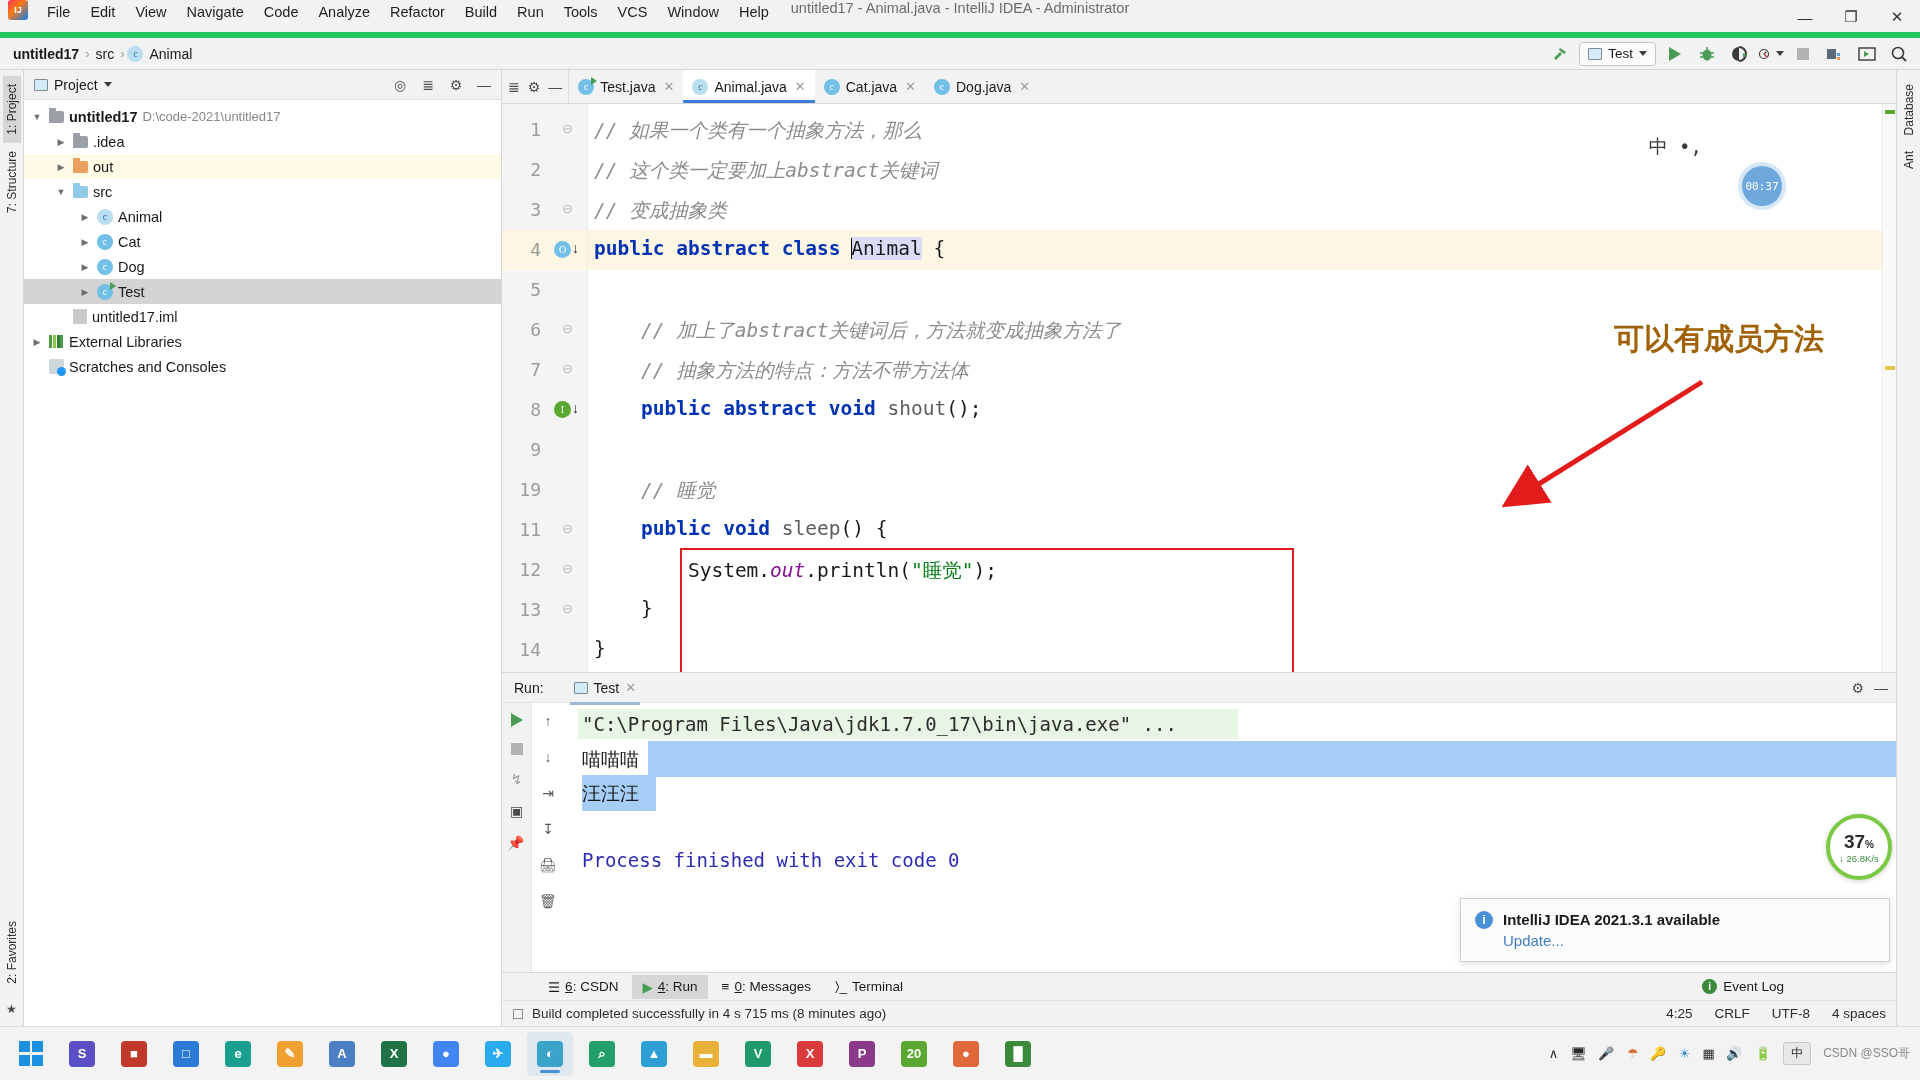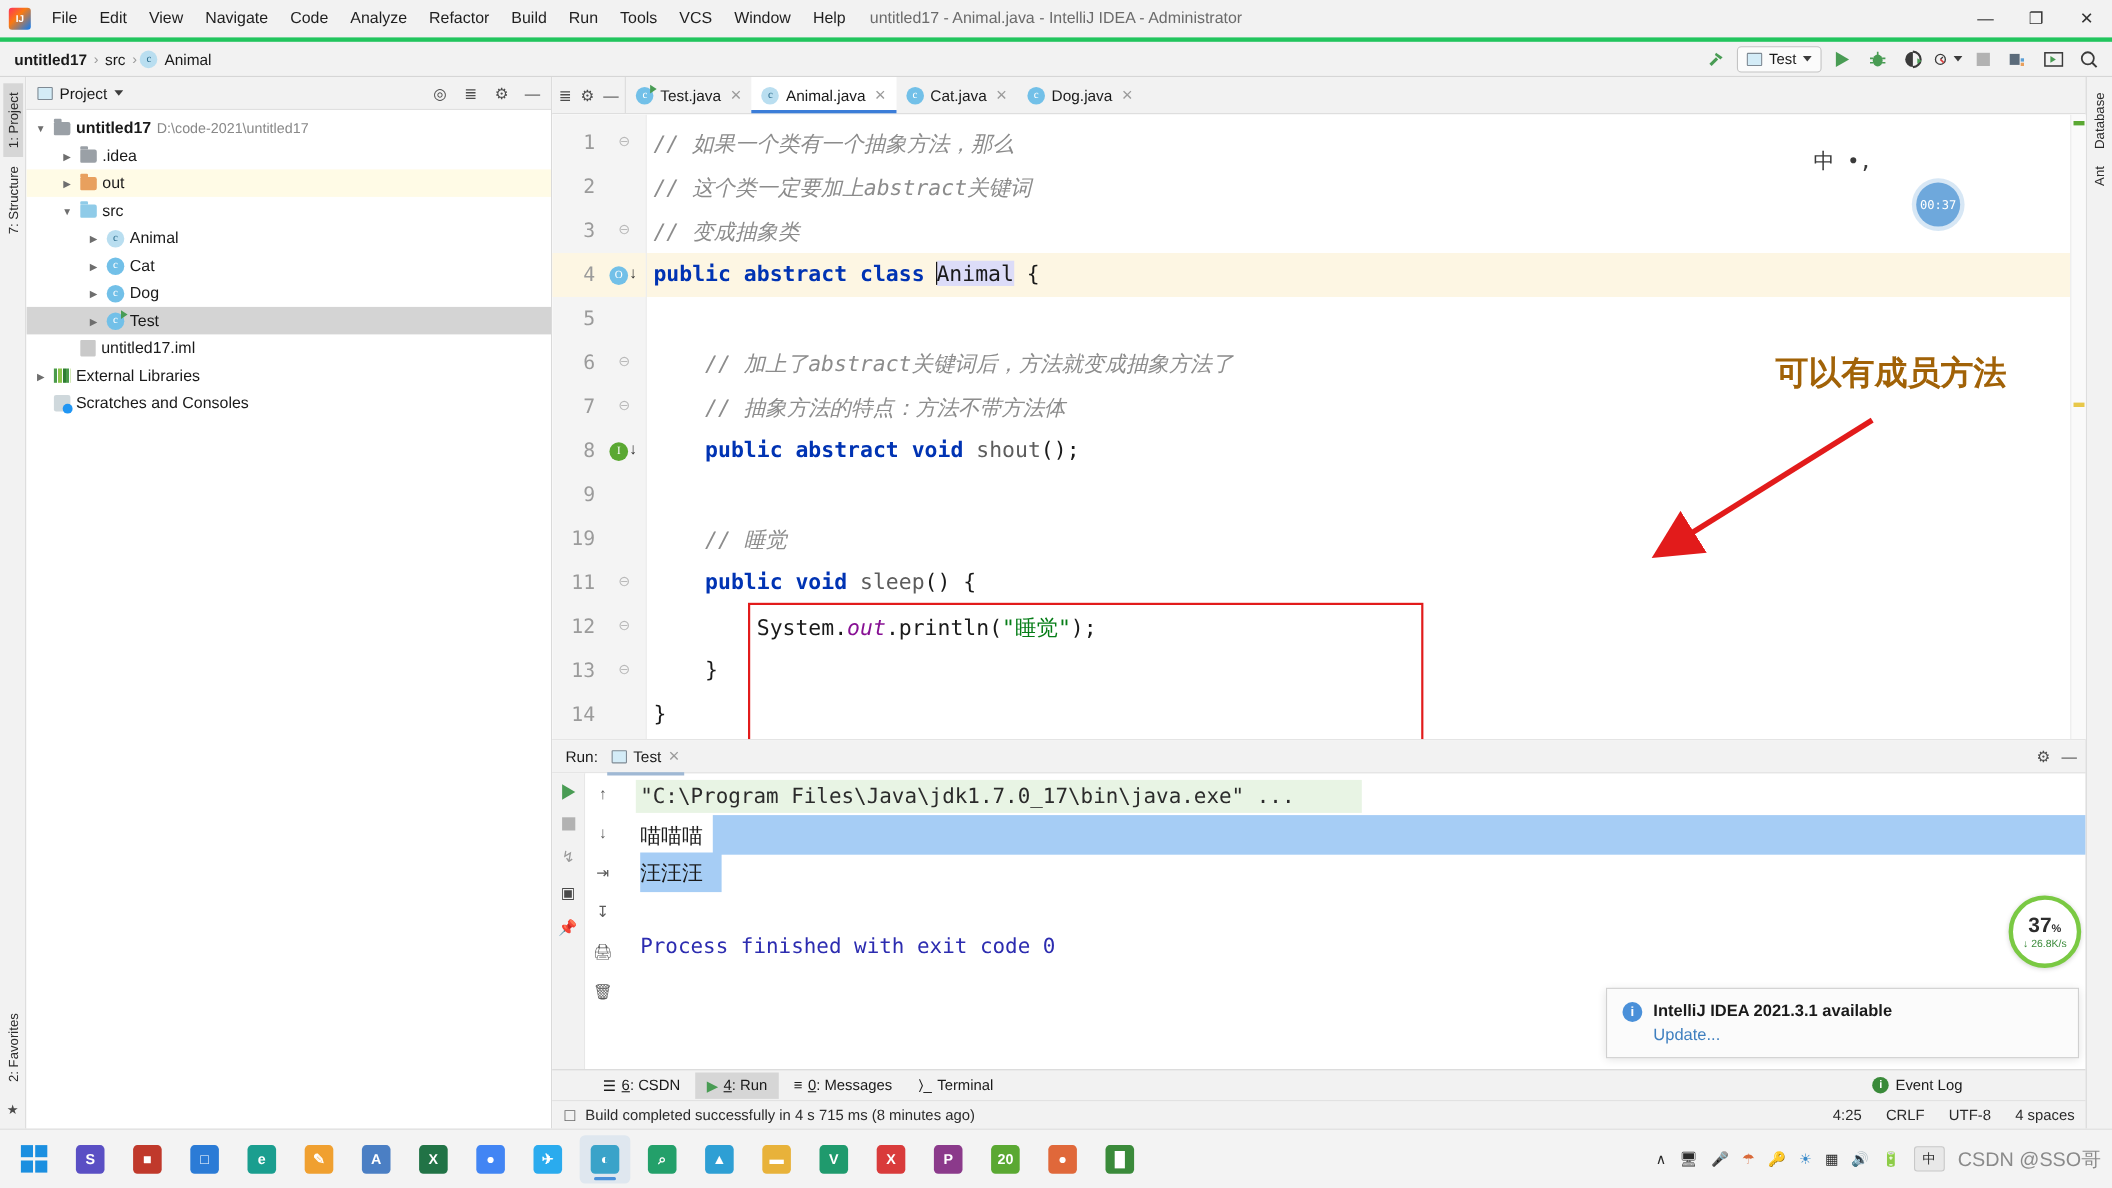--- a/index.html
+++ b/index.html
@@ -6,22 +6,22 @@
   html, body {
     width: 1920px; height: 1080px;
     font-family: "Liberation Sans", sans-serif;
     font-size: 14px; overflow: hidden;
     background: #ffffff; color: #1a1a1a;
   }
   #app { position: relative; width: 1920px; height: 1080px; display: flex; flex-direction: column; }
 
   
   .titlebar {
-    height: 38px; background: #f2f2f2; display: flex; align-items: center;
-    border-bottom: 4px solid #22c55e; flex: 0 0 34px; position: relative;
+    height: 38px; background: #f2f2f2; display: flex; align-items: flex-start;
+    border-bottom: 6px solid #22c55e; flex: 0 0 34px; position: relative;
   }
   .ij-logo {
     width: 20px; height: 20px; margin: 0 10px 0 8px; border-radius: 3px;
     background: linear-gradient(135deg,#fe315d 0%,#f97a12 40%,#087cfa 100%);
     position: relative; flex: none;
   }
   .ij-logo::after {
     content: "IJ"; position: absolute; inset: 0; color: #fff; font-size: 9px;
     font-weight: bold; display: flex; align-items: center; justify-content: center;
   }
@@ -166,21 +166,21 @@
     box-shadow: 0 0 0 4px rgba(110,168,220,.28);
   }
   .annot-text { position: absolute; color: #a16207; font-size: 30px; font-weight: bold; white-space: nowrap; }
   .redbox { position: absolute; border: 2px solid #e21b1b; pointer-events: none; }
 
   .scrollstripe { width: 14px; background: #fafafa; border-left: 1px solid #ececec; flex: none; position: relative; }
   .mark { position: absolute; left: 2px; width: 10px; height: 4px; }
 
   
   .runpanel { height: 300px; display: flex; flex-direction: column; background: #fff; border-top: 1px solid #d6d6d6; flex: none; }
-  .run-head { height: 30px; background: #f2f2f2; display: flex; align-items: center; gap: 4px; padding: 0 8px 0 12px; border-bottom: 1px solid #e2e2e2; }
+  .run-head { height: 30px; background: #f2f2f2; display: flex; align-items: center; gap: 22px; padding: 0 8px 0 12px; border-bottom: 1px solid #e2e2e2; }
   .run-label { font-size: 14px; }
   .run-tab { display: flex; align-items: center; gap: 6px; font-size: 14px; padding: 4px 8px; position: relative; }
   .run-tab::after { content:""; position:absolute; left:4px; right:4px; bottom:-5px; height:3px; background:#9fb8d4; }
   .run-head .rspacer { margin-left: auto; display: flex; gap: 10px; color: #4d4d4d; }
   .run-body { flex: 1; display: flex; min-height: 0; }
   .run-side { width: 30px; background: #f2f2f2; display: flex; flex-direction: column; align-items: center; gap: 16px; padding-top: 10px; border-right: 1px solid #e6e6e6; flex:none; }
   .run-side2 { width: 32px; background: #fff; display: flex; flex-direction: column; align-items: center; gap: 20px; padding-top: 10px; color: #5b5b5b; flex:none; }
   .console { flex: 1; position: relative; overflow: hidden;
     font-family: "DejaVu Sans Mono","Liberation Mono", monospace; font-size: 19px; }
   .cline { position: absolute; left: 18px; white-space: pre; }
@@ -219,21 +219,21 @@
   .taskbar { height: 54px; background: #f3f3f3; display: flex; align-items: center; border-top: 1px solid #dcdcdc; flex: none; padding-left: 6px; }
   .tb-app { width: 46px; height: 44px; margin: 0 3px; border-radius: 5px; display: flex; align-items: center; justify-content: center; flex: none; position: relative; }
   .tb-app .glyph { width: 26px; height: 26px; border-radius: 4px; display:flex; align-items:center; justify-content:center; font-size: 13px; color:#fff; font-weight:bold; }
   .tb-app.active { background: #dfe7ef; }
   .tb-app.active::after { content:""; position:absolute; bottom:3px; left:13px; width:20px; height:3px; border-radius:2px; background:#4a90d9; }
   .start { width: 50px; height: 44px; display: flex; align-items: center; justify-content: center; }
   .win-sq { display: grid; grid-template-columns: 11px 11px; grid-template-rows: 11px 11px; gap: 2.5px; }
   .win-sq i { background: #1b8fe0; display: block; }
   .tray { margin-left: auto; display: flex; align-items: center; gap: 12px; padding-right: 10px; font-size: 13px; color: #2b2b2b; }
   .tray .ime { background: #e8e8e8; border: 1px solid #c8c8c8; border-radius: 3px; padding: 2px 7px; font-size: 12px; }
-  .watermark { font-size: 18px; color: #8a8a8a; }
+  .watermark { font-size: 12px; color: #8a8a8a; }
 </style>
 </head>
 <body>
 
 <div id="app">
 
   <div class="titlebar">
     <div class="ij-logo"></div>
     <div class="menu">
       <div class="menu-item">File</div>

